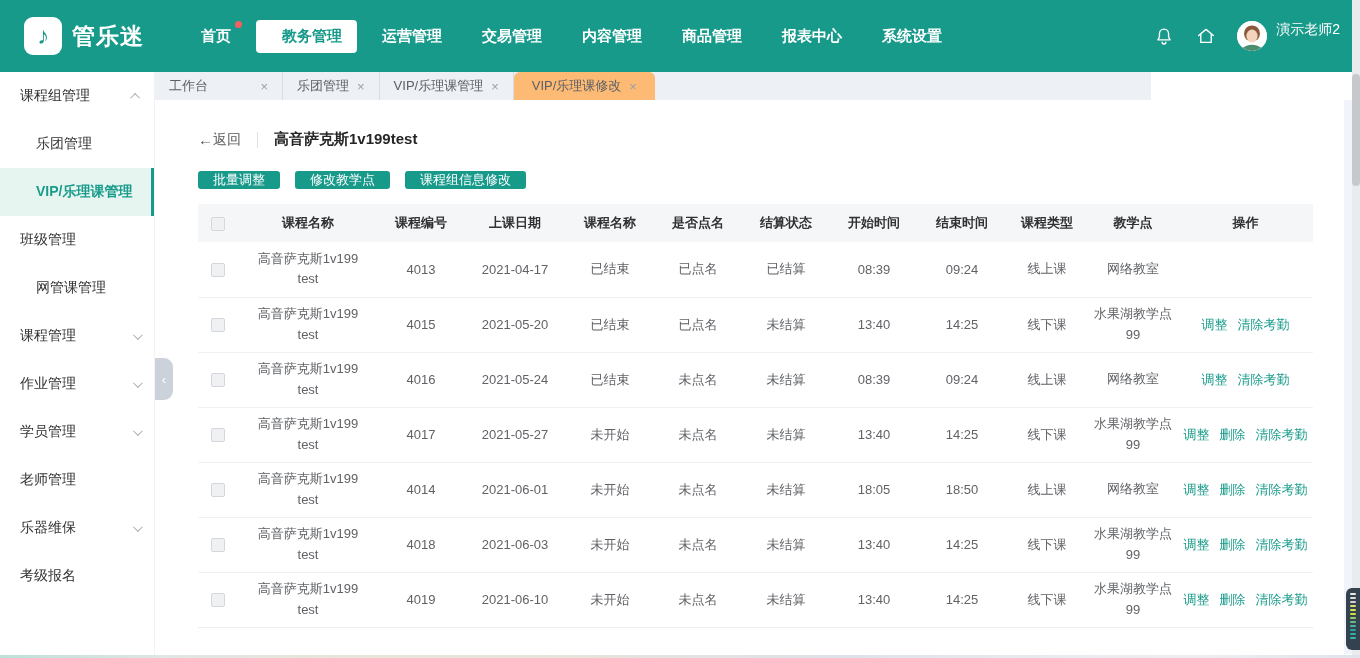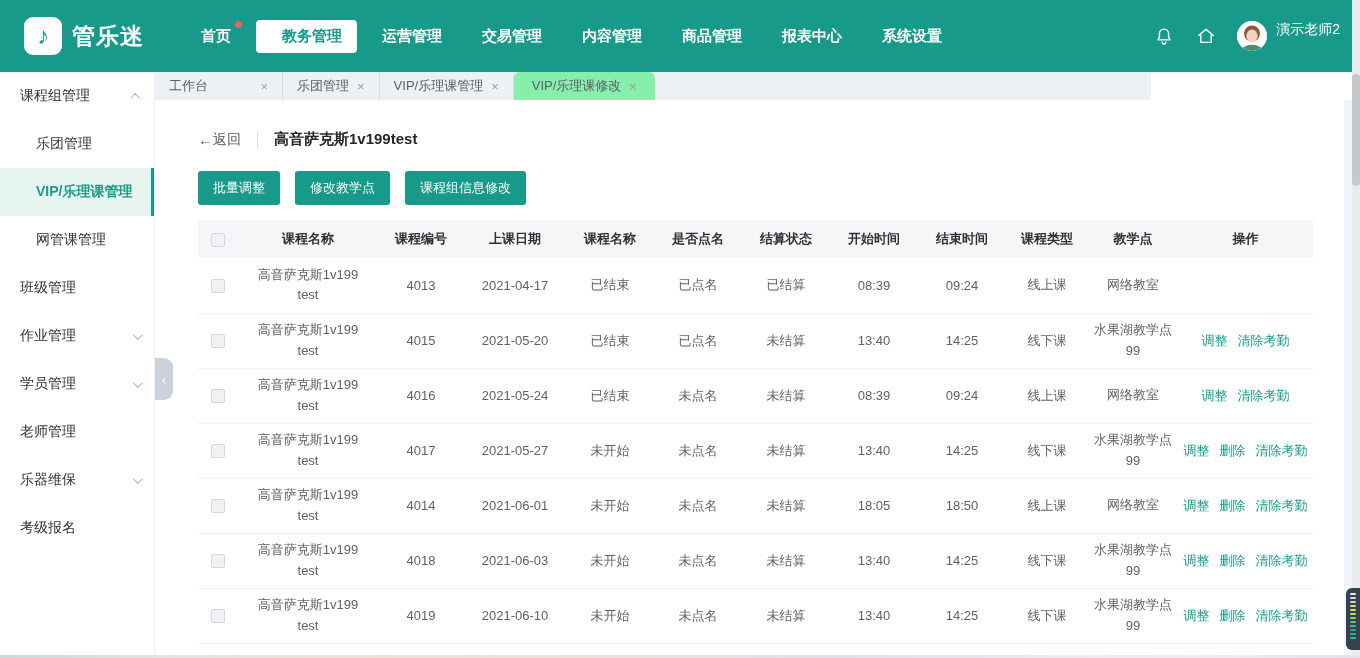--- a/index.html
+++ b/index.html
@@ -41,34 +41,34 @@
   .collapse-handle { position:absolute; left:155px; top:358px; width:18px; height:42px;
     background:#ccd2da; border-radius:0 9px 9px 0; color:#fff; display:flex; align-items:center;
     justify-content:center; font-size:13px; cursor:pointer; z-index:5; }
 
   
   .tabbar { position:absolute; left:155px; top:72px; width:996px; height:28px;
     background:#edf0f4; display:flex; align-items:stretch; padding-left:0; }
   .tab { display:flex; align-items:center; gap:8px; padding:0 14px; font-size:13px;
     color:#5c6066; cursor:pointer; white-space:nowrap; border-right:1px solid #d8dce3; }
   .tab:first-child { min-width:128px; }
-  .tab.active { background:#86efac; border-right:none; border-radius:6px 6px 0 0; padding:4px 18px; }
+  .tab.active { background:#fdba74; border-right:none; border-radius:6px 6px 0 0; padding:4px 18px; }
   .tab-close { color:#9aa0a8; font-size:13px; cursor:pointer; margin-left:auto; }
   .tab-close::after { content:"×"; }
 
   
   .content { position:absolute; left:155px; top:100px; width:1205px; bottom:0; background:#fff; }
   .back-row { display:flex; align-items:center; margin:30px 0 0 43px; }
   .back-btn { display:flex; align-items:center; gap:0; font-size:14px; color:#595959; cursor:pointer; }
   .back-arrow::before { content:"←"; color:#595959; font-size:15px; }
   .divider-v { width:1px; height:16px; background:#e0e0e0; margin:0 16px; }
   .page-title { font-size:15px; font-weight:bold; color:#262626; }
   .btn-row { display:flex; gap:15px; margin:22px 0 0 43px; }
   .btn { background:#189a8b; color:#fff; font-size:13px; border:none; border-radius:3px;
-    padding:8px 15px; cursor:pointer; font-family:inherit; }
+    padding:0 15px; cursor:pointer; font-family:inherit; }
 
   
   .table-wrap { margin:15px 48px 0 43px; }
   table { border-collapse:collapse; table-layout:fixed; width:1115px; }
   col.c-cb{width:40px} col.c-name{width:140px} col.c-code{width:86px} col.c-date{width:102px}
   col.c-st{width:88px} col.c-att{width:88px} col.c-set{width:88px} col.c-beg{width:88px}
   col.c-end{width:88px} col.c-type{width:82px} col.c-loc{width:90px} col.c-ops{width:135px}
   thead th { background:#f5f6f8; height:38px; font-size:13px; font-weight:bold; color:#303133;
     text-align:center; }
   tbody td { height:55px; font-size:13px; color:#606266; text-align:center;
@@ -142,22 +142,26 @@
   </div>
 </div>
 
 <div class="sidebar">
   <div class="side-item">
     <span>课程组管理</span>
     <span class="chev up"></span>
   </div>
   <div class="side-item child">乐团管理</div>
   <div class="side-item child active">VIP/乐理课管理</div>
+  <div class="side-item">班级管理</div>
   <div class="side-item child">网管课管理</div>
-  <div class="side-item">班级管理</div>
+  <div class="side-item">
+    <span>课程管理</span>
+    <span class="chev down"></span>
+  </div>
   <div class="side-item">
     <span>作业管理</span>
     <span class="chev down"></span>
   </div>
   <div class="side-item">
     <span>学员管理</span>
     <span class="chev down"></span>
   </div>
   <div class="side-item">老师管理</div>
   <div class="side-item">

